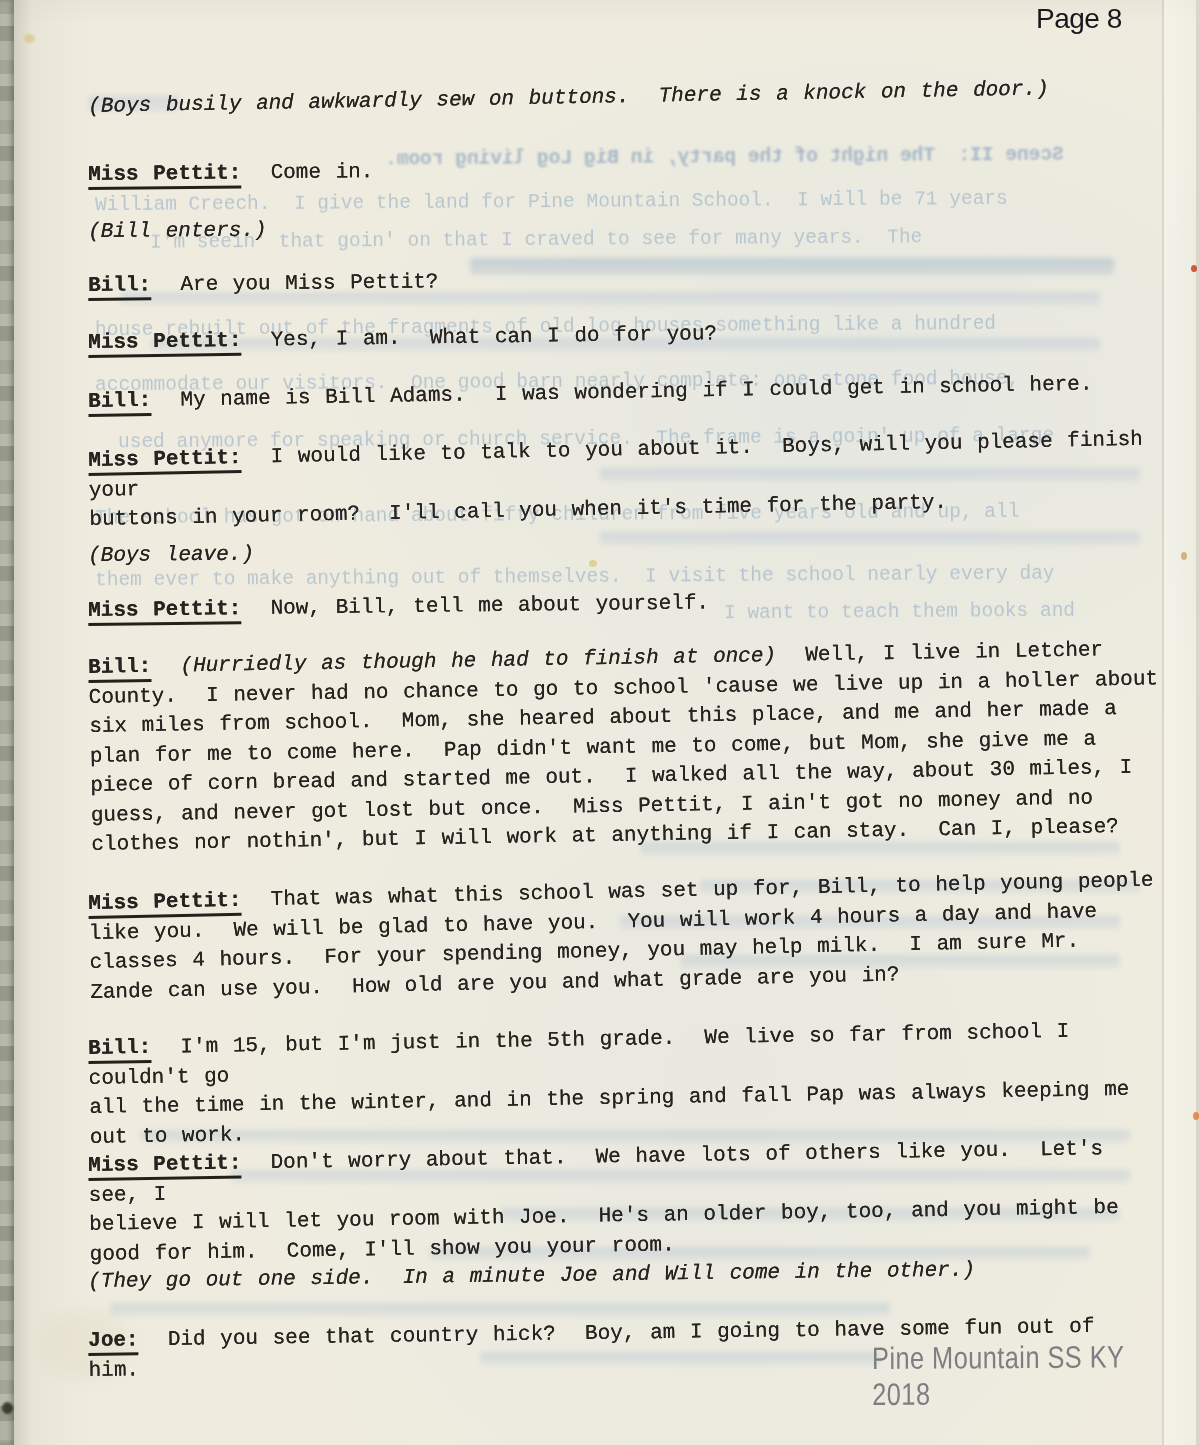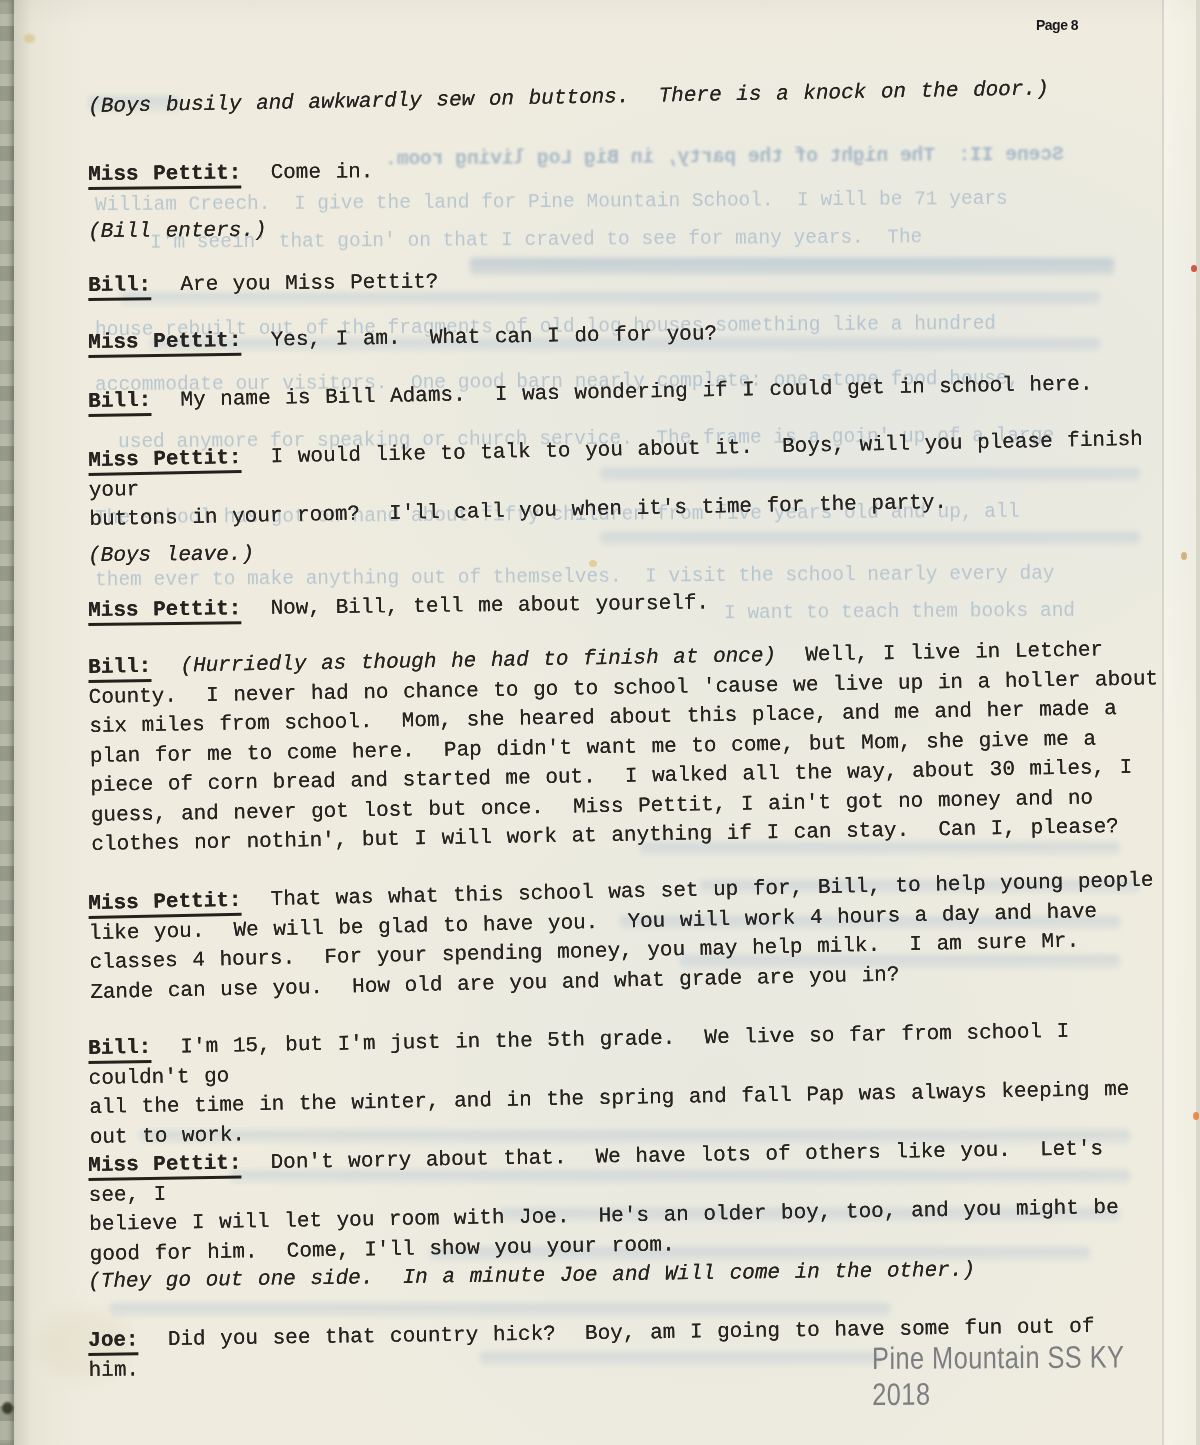--- a/index.html
+++ b/index.html
@@ -64,23 +64,23 @@
   .sm-9{top:916px;left:620px;width:500px;}
   .sm-10{top:955px;left:680px;width:440px;}
   .sm-11{top:1130px;left:140px;width:990px;}
   .sm-12{top:1170px;left:230px;width:900px;}
   .sm-13{top:1208px;left:500px;width:620px;}
   .sm-14{top:1247px;left:430px;width:660px;}
   .sm-15{top:1303px;left:110px;width:780px;}
   .sm-16{top:1352px;left:480px;width:400px;}
 
   
-  #page-label{position:absolute;left:1036px;top:17px;
+  #page-label{position:absolute;left:1036px;top:3px;
     font-family:"Liberation Sans","DejaVu Sans",sans-serif;
-    font-weight:bold;font-size:14px;letter-spacing:-0.5px;color:#17171c;}
+    font-weight:normal;font-size:28px;letter-spacing:-0.5px;color:#17171c;}
   #script-area{position:absolute;left:0;top:0;width:1200px;height:1445px;}
   .blk{position:absolute;left:88px;width:1075px;transform-origin:0 0;
     font-size:21px;line-height:29.5px;white-space:pre-wrap;word-spacing:2px;
     text-shadow:0 0 0.5px currentColor;}
   .tline{white-space:pre-wrap;}
   .speaker{font-weight:bold;border-bottom:3.5px solid #24211d;padding-bottom:1px;}
   .direction{font-style:italic;}
   .blk em{font-style:italic;}
   .blk-0{top:92px;transform:rotate(-1.05deg);}
   .blk-1{top:160px;transform:rotate(-0.6deg);}

